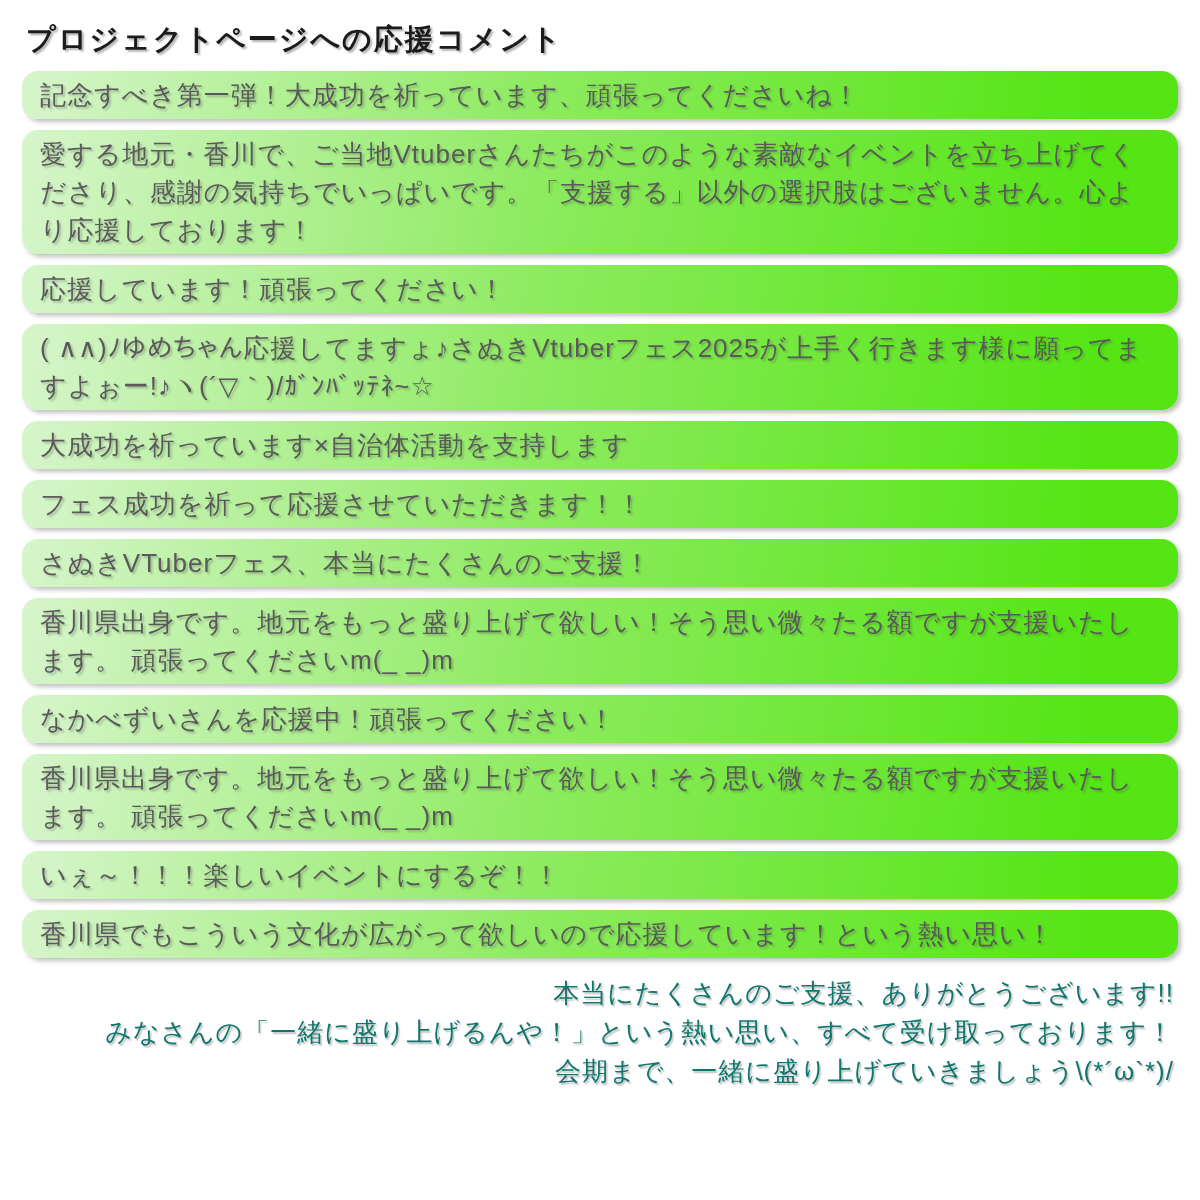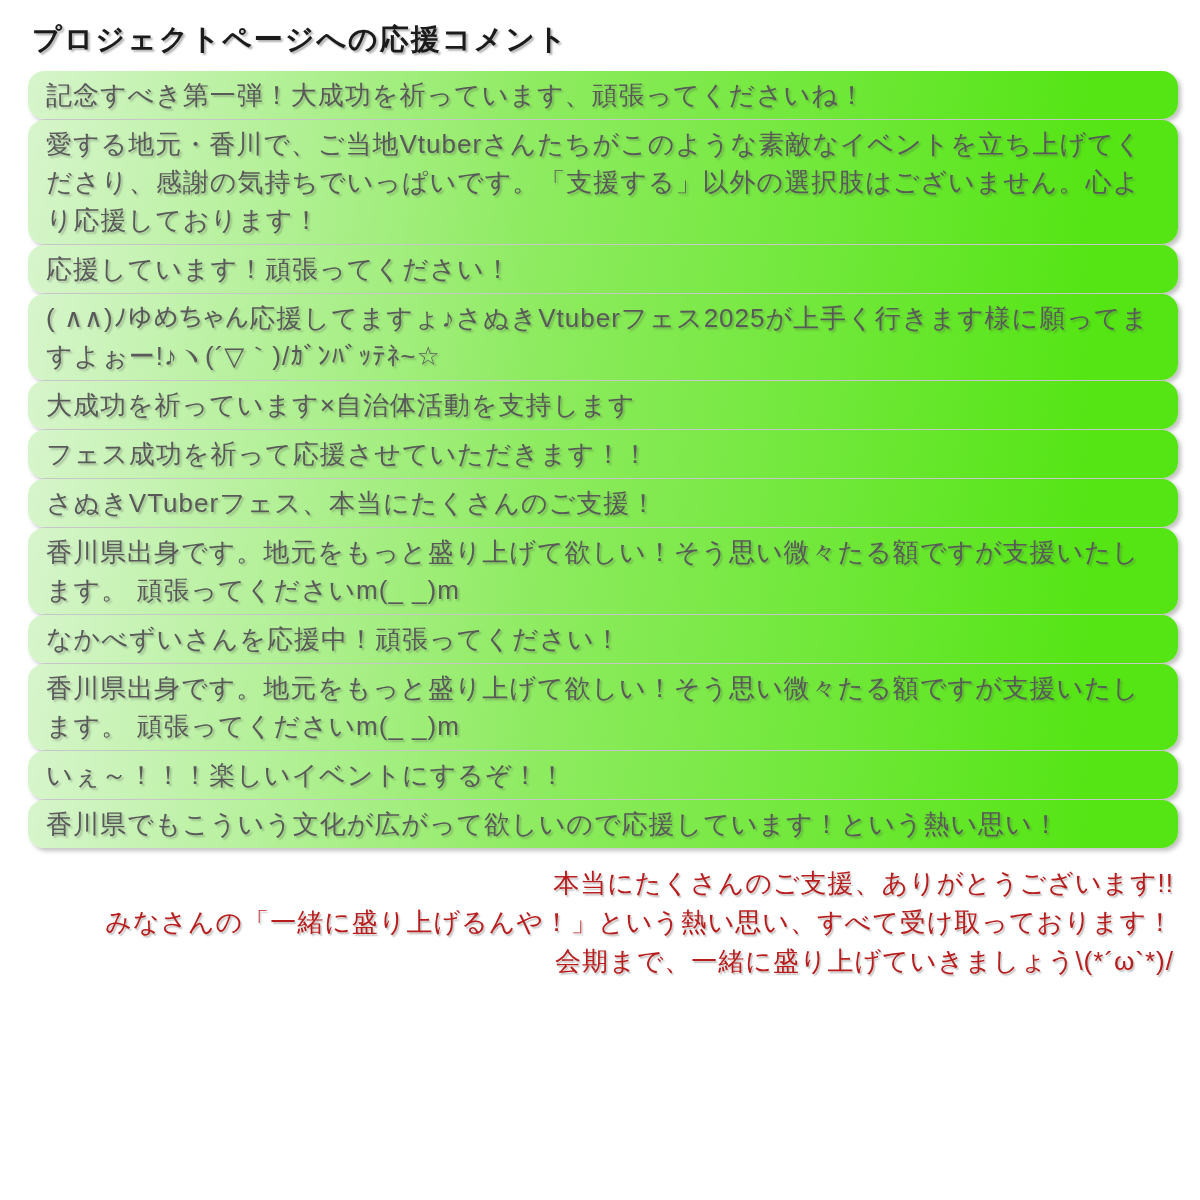--- a/index.html
+++ b/index.html
@@ -10,21 +10,21 @@
   body {
     width: 1200px;
     height: 1200px;
     overflow: hidden;
     font-family: "Liberation Sans", "DejaVu Sans", sans-serif;
   }
   .page {
     box-sizing: border-box;
     width: 1200px;
     height: 1200px;
-    padding: 16px 22px 0 28px;
+    padding: 16px 22px 0 22px;
     border-radius: 9px;
   }
   .page-title {
     margin: 4px 0 13px 4px;
     font-size: 29px;
     font-weight: bold;
     letter-spacing: 2px;
     color: var(--heading-text, #1b1b1b);
     text-shadow: 2px 2px 2px rgba(0,0,0,0.30);
     line-height: 38px;
@@ -34,37 +34,37 @@
   }
   .bubble {
     box-sizing: border-box;
     width: 100%;
     background: linear-gradient(100deg,
       var(--bubble-gradient-start, #d7f5cc) 0%,
       #8deb5f 45%,
       var(--bubble-gradient-end, #55e515) 92%);
     border-radius: 16px;
     padding: 5px 18px;
-    margin-bottom: 1px;
+    margin-bottom: 11px;
     font-size: 26px;
     line-height: 38px;
     letter-spacing: 1px;
     color: var(--bubble-text, #595959);
     text-shadow: 2px 2px 2px rgba(70,70,70,0.30);
     box-shadow: 3px 3px 4px rgba(80,80,80,0.35);
     word-break: break-all;
   }
   .footer {
     margin-top: 16px;
     padding-right: 4px;
     text-align: right;
     font-size: 26px;
     line-height: 39px;
     letter-spacing: 1px;
-    color: #b91c1c;
+    color: #0f766e;
     text-shadow: 1.5px 1.5px 1.5px rgba(0,0,0,0.25);
   }
   .footer-line {
     white-space: nowrap;
   }
 </style>
 </head>
 <body>
 
 <div class="page">

